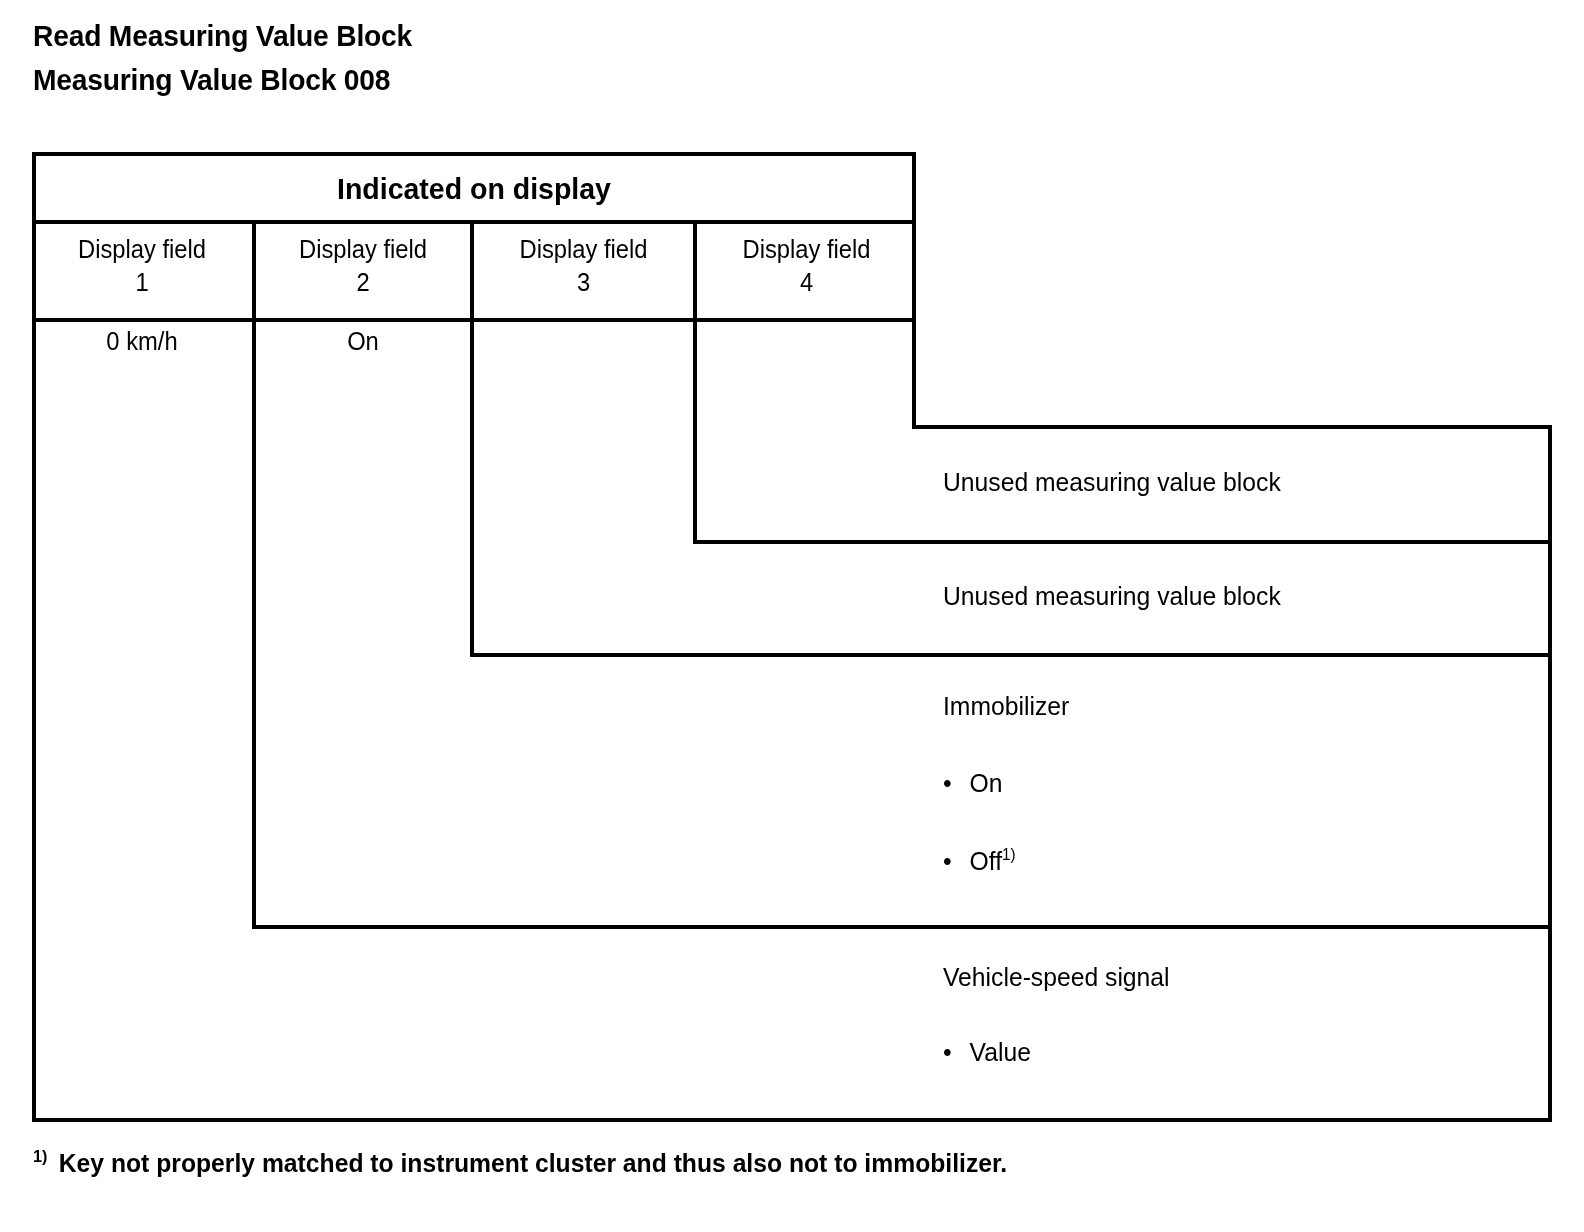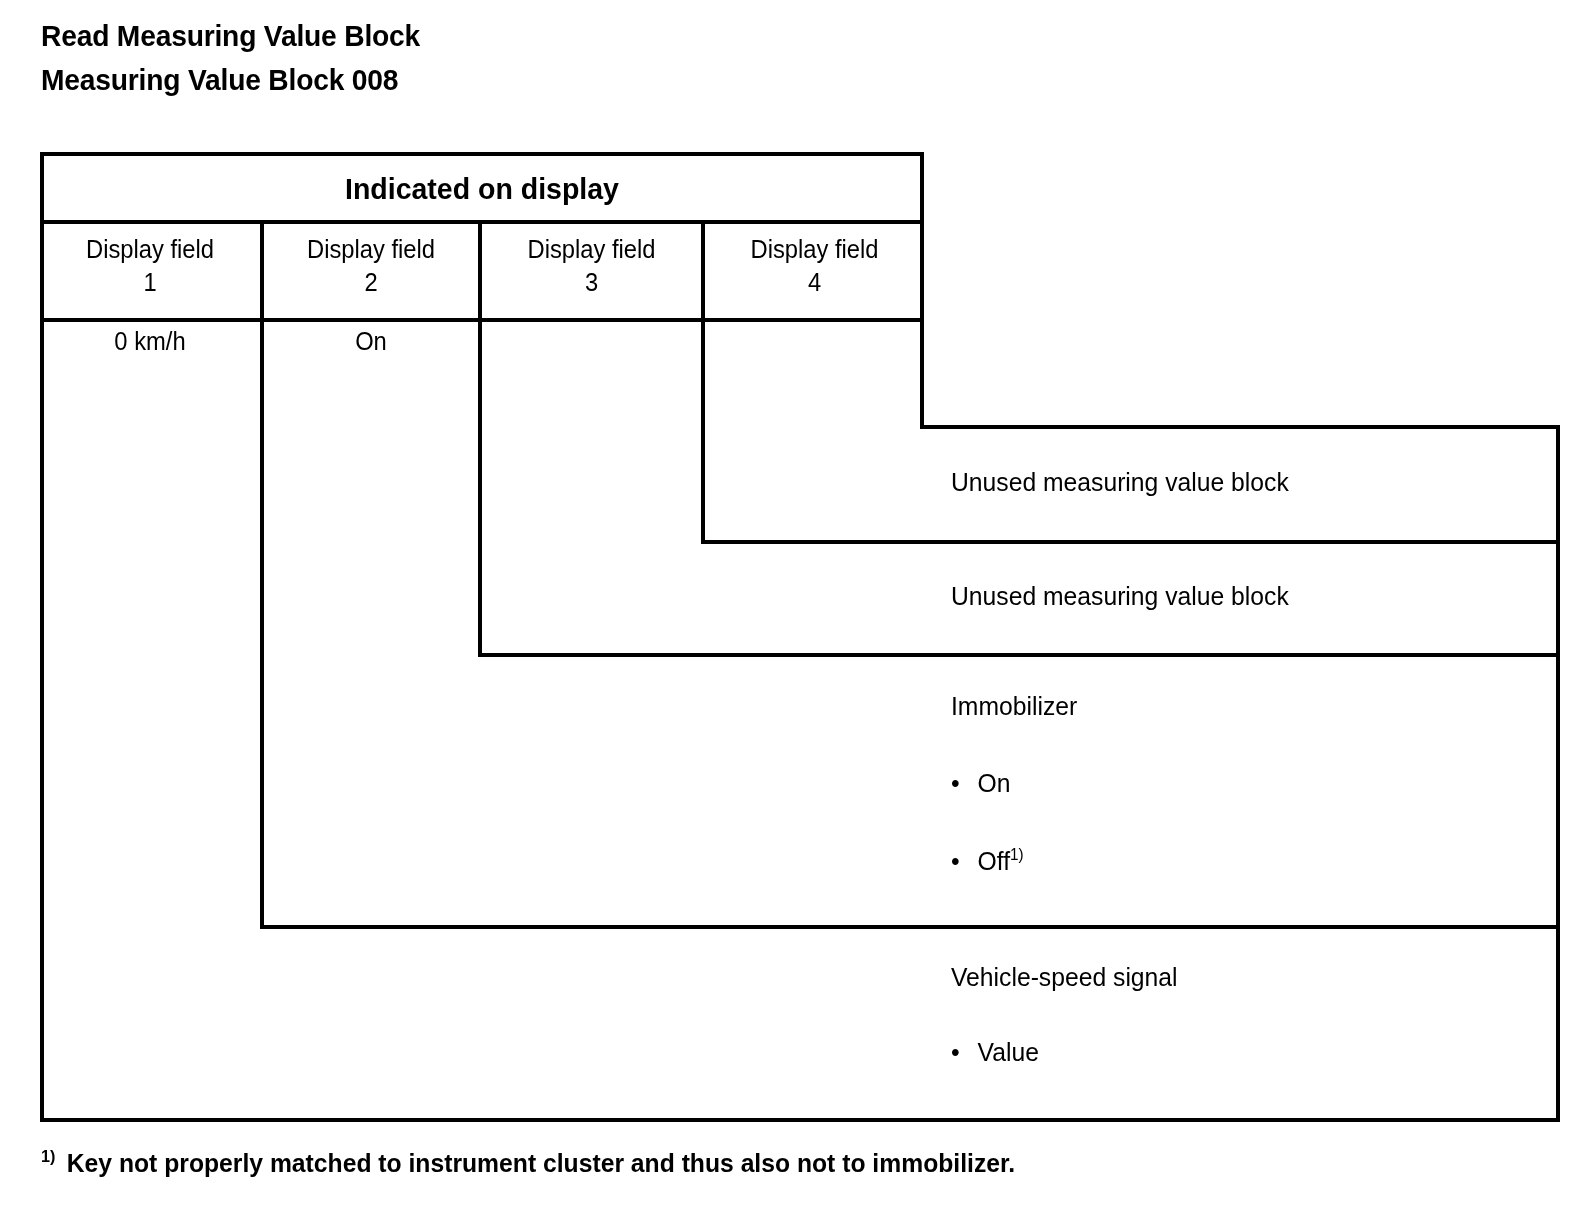--- a/index.html
+++ b/index.html
@@ -14,21 +14,20 @@
     font-family: "Liberation Sans", "DejaVu Sans", sans-serif;
     color: #000000;
     overflow: hidden;
   }
 
   .page {
     position: absolute;
     left: 0; top: 0;
     width: 1444px;
     height: 1232px;
-    margin-left: 8px;
   }
 
   
   .title-block {
     position: absolute;
     left: 33px;
     top: 14px;
     width: 900px;
   }
   .title-line {

